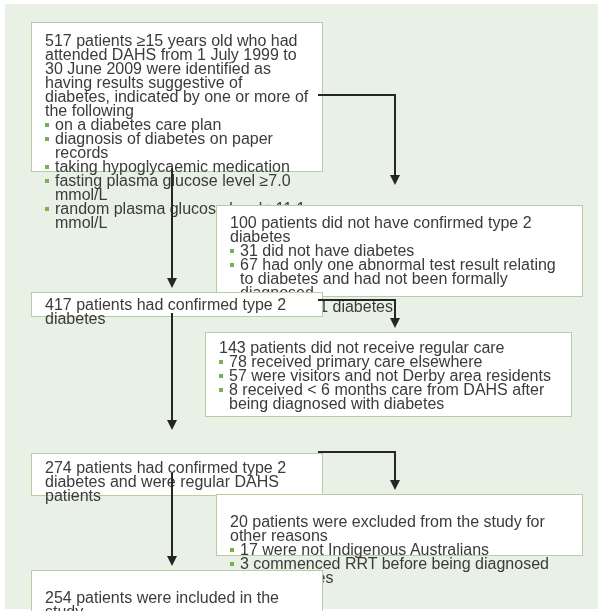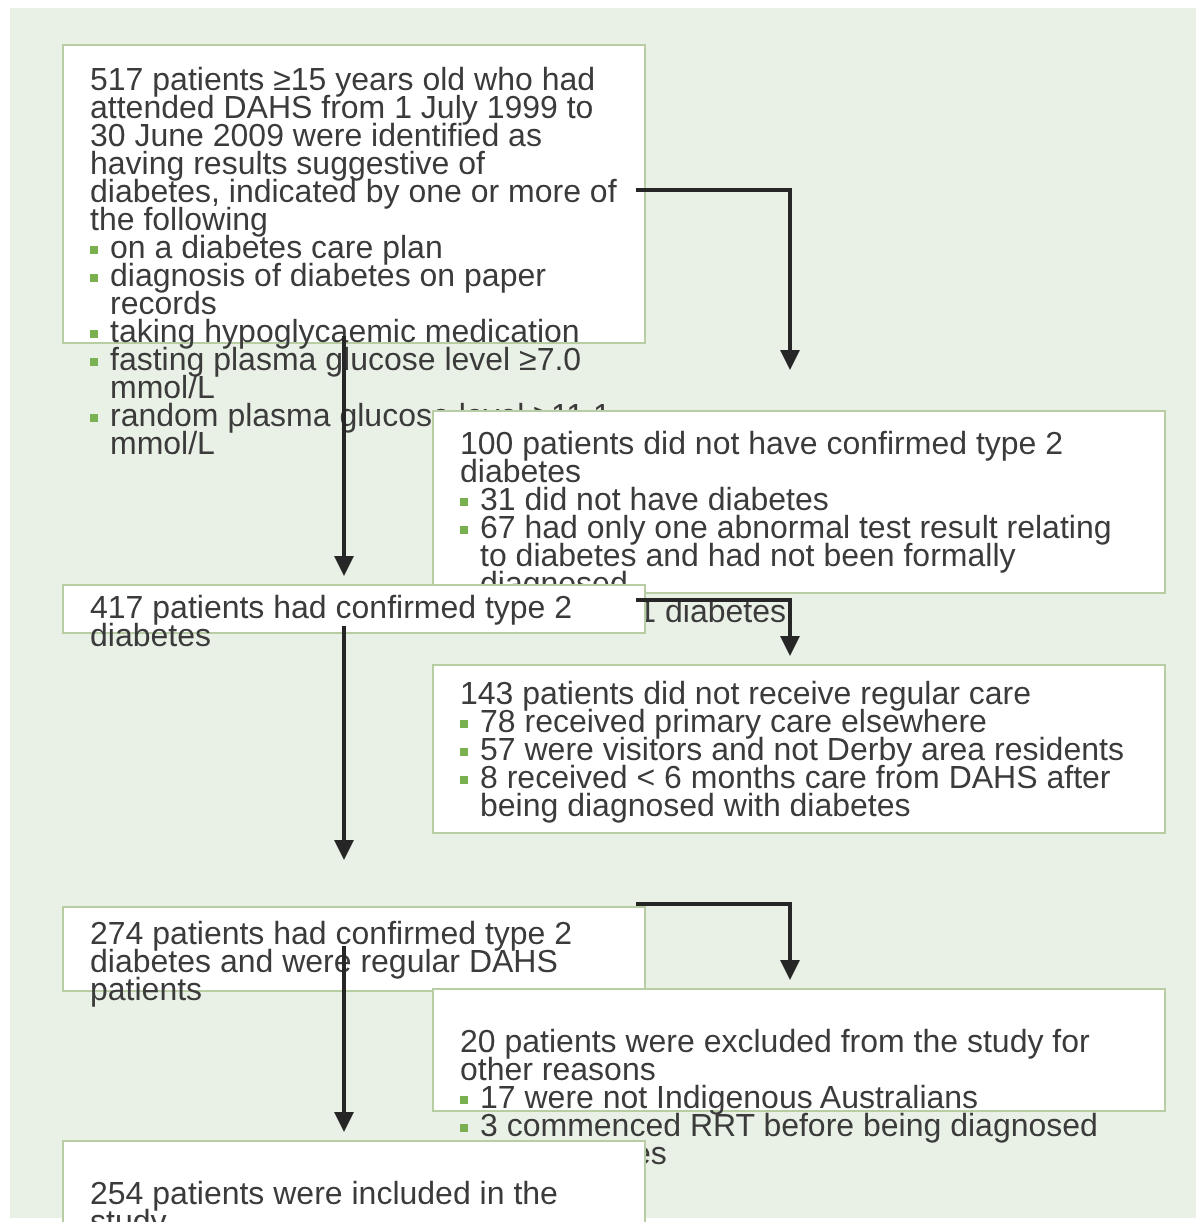--- a/index.html
+++ b/index.html
@@ -28,21 +28,21 @@
   .box{
     position:absolute;
     background:var(--box_bg);
     border:1px solid var(--box_border);
     font-size:16px;
     line-height:14px;
   }
   #b517 {left:26px; top:18px;  width:292px; height:150px; padding:11px 13px;}
   #b100 {left:211px;top:201px; width:367px; height:92px;  padding:10px 13px;}
   #b417 {left:26px; top:288px; width:292px; height:25px;  padding:5px 13px;}
-  #b143 {left:211px;top:328px; width:367px; height:85px;  padding:8px 13px;}
+  #b143 {left:200px;top:328px; width:367px; height:85px;  padding:8px 13px;}
   #b274 {left:26px; top:449px; width:292px; height:43px;  padding:7px 13px;}
   #b20  {left:211px;top:490px; width:367px; height:62px;  padding:20px 13px;}
   #b254 {left:26px; top:566px; width:292px; height:26px;  padding:20px 13px;}
   .bullets{list-style:none;}
   .bullets li{
     position:relative;
     padding-left:10px;
   }
   .bullets li::before{
     content:"";

